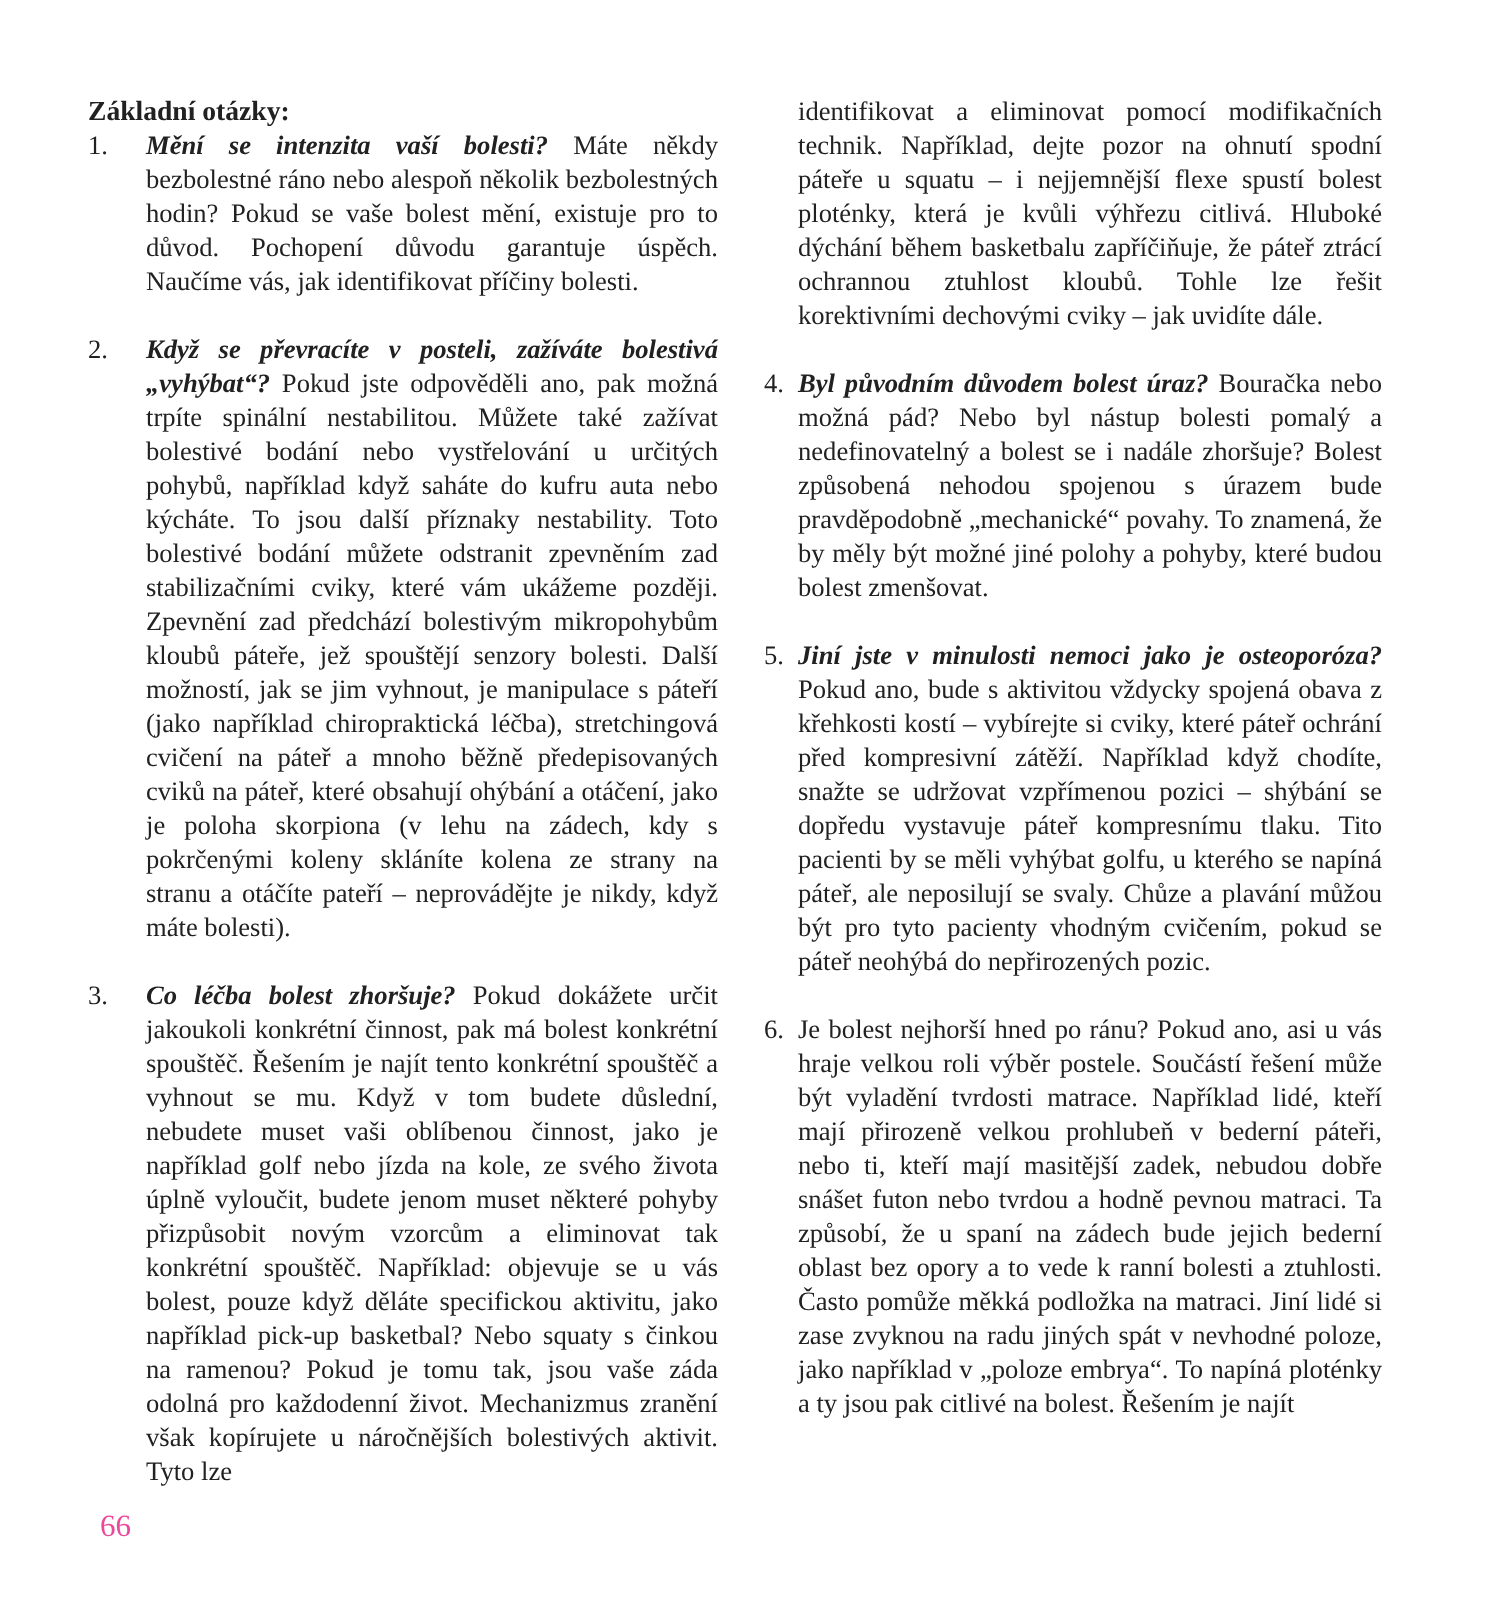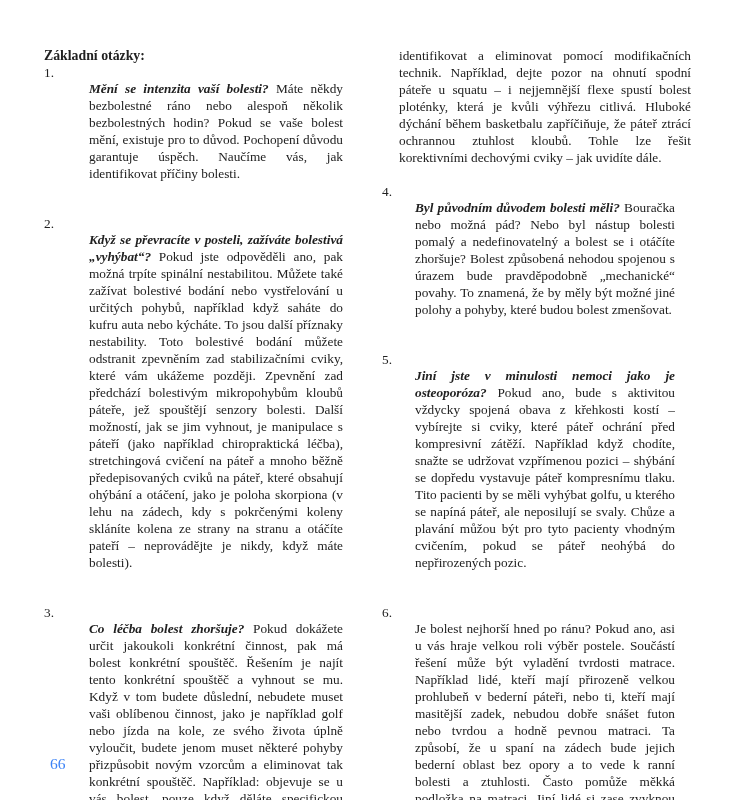--- a/index.html
+++ b/index.html
@@ -37,32 +37,32 @@
     align-items: flex-start;
   }
   .item + .item { margin-top: 17px; }
   .col-right .continuation { margin: 0 0 0 17px; }
   .col-right .continuation + .item { margin-top: 17px; }
   .col-left .num  { width: 29px; flex: 0 0 29px; }
   .col-right .num { width: 17px; flex: 0 0 17px; }
   .num { display: inline-block; }
   .body {
     flex: 1;
-    margin: 16px;
+    margin: 0;
     text-align: justify;
   }
   .q-italic { font-weight: bold; font-style: italic; }
   .q-bold   { font-weight: normal; font-style: normal; }
   .page-number {
     position: absolute;
     left: 50px;
     top: 755px;
     font-size: 15.5px;
     line-height: 18px;
-    color: #3b82f6;
+    color: #ec4899;
   }
 </style>
 </head>
 <body>
 
 <div class="page">
 
   <div class="col col-left">
 
     <h2 class="section-heading">Základní otázky:</h2>
@@ -93,22 +93,22 @@
 
   </div>
 
   <div class="col col-right">
 
     <p class="continuation">identifikovat a eliminovat pomocí modifikačních technik. Například, dejte pozor na ohnutí spodní páteře u squatu – i nejjemnější flexe spustí bolest ploténky, která je kvůli výhřezu citlivá. Hluboké dýchání během basketbalu zapříčiňuje, že páteř ztrácí ochrannou ztuhlost kloubů. Tohle lze řešit korektivními dechovými cviky – jak uvidíte dále.</p>
 
     <div class="item">
       <span class="num">4.</span>
       <p class="body">
-        <span class="q-italic">Byl původním důvodem bolesti měli?</span>
-        <span>Bouračka nebo možná pád? Nebo byl nástup bolesti pomalý a nedefinovatelný a bolest se i otáčíte zhoršuje? Bolest způsobená nehodou spojenou s úrazem bude pravděpodobně „mechanické“ povahy. To znamená, že by měly být možné jiné polohy a pohyby, které budou bolest zmenšovat.</span>
+        <span class="q-italic">Byl původním důvodem bolest úraz?</span>
+        <span>Bouračka nebo možná pád? Nebo byl nástup bolesti pomalý a nedefinovatelný a bolest se i nadále zhoršuje? Bolest způsobená nehodou spojenou s úrazem bude pravděpodobně „mechanické“ povahy. To znamená, že by měly být možné jiné polohy a pohyby, které budou bolest zmenšovat.</span>
       </p>
     </div>
 
     <div class="item">
       <span class="num">5.</span>
       <p class="body">
         <span class="q-italic">Jiní jste v minulosti nemoci jako je osteoporóza?</span>
         <span>Pokud ano, bude s aktivitou vždycky spojená obava z křehkosti kostí – vybírejte si cviky, které páteř ochrání před kompresivní zátěží. Například když chodíte, snažte se udržovat vzpřímenou pozici – shýbání se dopředu vystavuje páteř kompresnímu tlaku. Tito pacienti by se měli vyhýbat golfu, u kterého se napíná páteř, ale neposilují se svaly. Chůze a plavání můžou být pro tyto pacienty vhodným cvičením, pokud se páteř neohýbá do nepřirozených pozic.</span>
       </p>
     </div>

